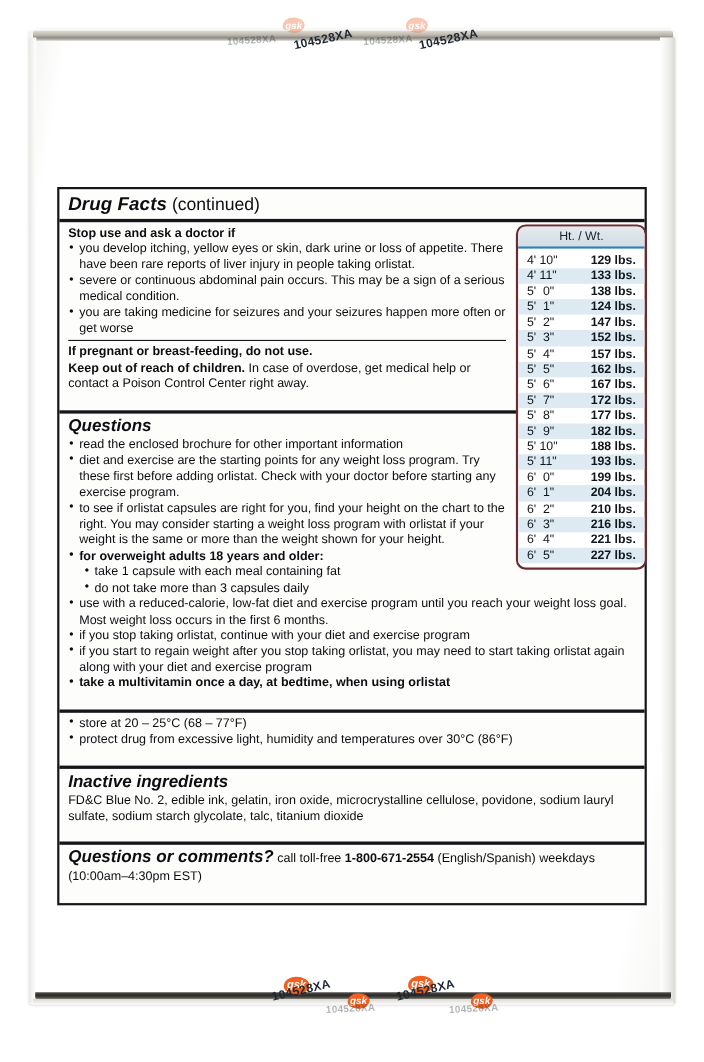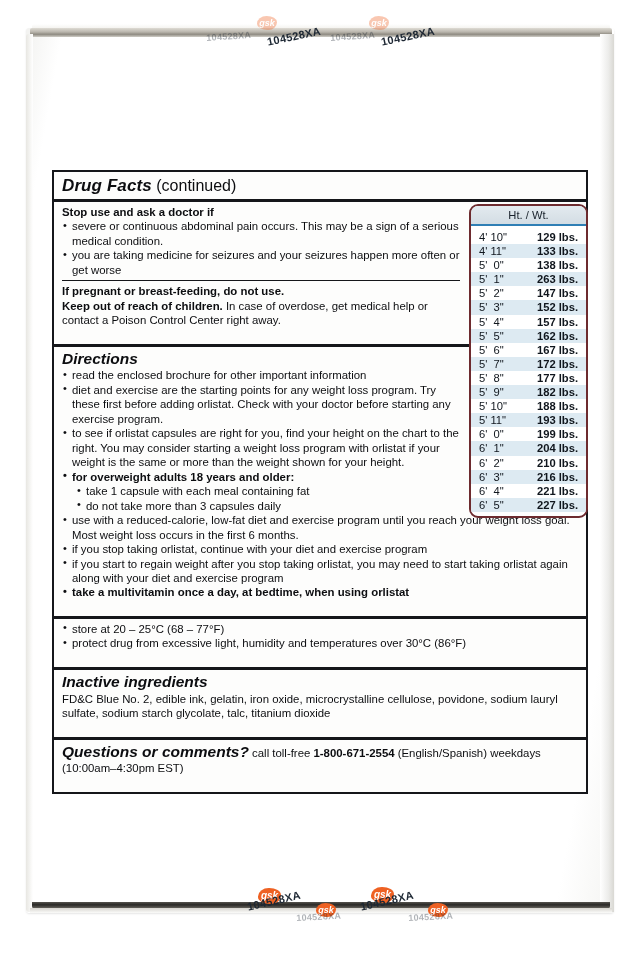--- a/index.html
+++ b/index.html
@@ -239,32 +239,33 @@
 <div id="panel">
 
   <div class="title-row">
     <span class="dftitle">Drug Facts</span>
     <span class="dfcont">(continued)</span>
   </div>
 
   <div class="sec">
     <div class="hd wrap-narrow">Stop use and ask a doctor if</div>
     <ul class="b wrap-narrow">
+      <li>you develop itching, yellow eyes or skin, dark urine or loss of appetite. There have been rare reports of liver injury in people taking orlistat.</li>
       <li>severe or continuous abdominal pain occurs. This may be a sign of a serious medical condition.</li>
       <li>you are taking medicine for seizures and your seizures happen more often or get worse</li>
     </ul>
     <div class="rule-thin"></div>
     <div class="hd wrap-narrow">If pregnant or breast-feeding, do not use.</div>
     <div class="bd wrap-narrow">
       <b>Keep out of reach of children.</b><span> In case of overdose, get medical help or contact a Poison Control Center right away.</span>
     </div>
   </div>
 
   <div class="sec thick-top">
-    <div class="hd-italic">Directions</div>
+    <div class="hd-italic">Questions</div>
     <ul class="b wrap-narrow">
       <li>read the enclosed brochure for other important information</li>
       <li>diet and exercise are the starting points for any weight loss program. Try these first before adding orlistat. Check with your doctor before starting any exercise program.</li>
       <li>to see if orlistat capsules are right for you, find your height on the chart to the right. You may consider starting a weight loss program with orlistat if your weight is the same or more than the weight shown for your height.</li>
     </ul>
     <ul class="b">
       <li class="bold">for overweight adults 18 years and older:</li>
     </ul>
     <ul class="b2">
       <li>take 1 capsule with each meal containing fat</li>
@@ -310,21 +311,21 @@
           <tr class="alt">
             <td class="ht">4' 11"</td>
             <td class="wt">133 lbs.</td>
           </tr>
           <tr>
             <td class="ht">5'  0"</td>
             <td class="wt">138 lbs.</td>
           </tr>
           <tr class="alt">
             <td class="ht">5'  1"</td>
-            <td class="wt">263 lbs.</td>
+            <td class="wt">124 lbs.</td>
           </tr>
           <tr>
             <td class="ht">5'  2"</td>
             <td class="wt">147 lbs.</td>
           </tr>
           <tr class="alt">
             <td class="ht">5'  3"</td>
             <td class="wt">152 lbs.</td>
           </tr>
           <tr>

